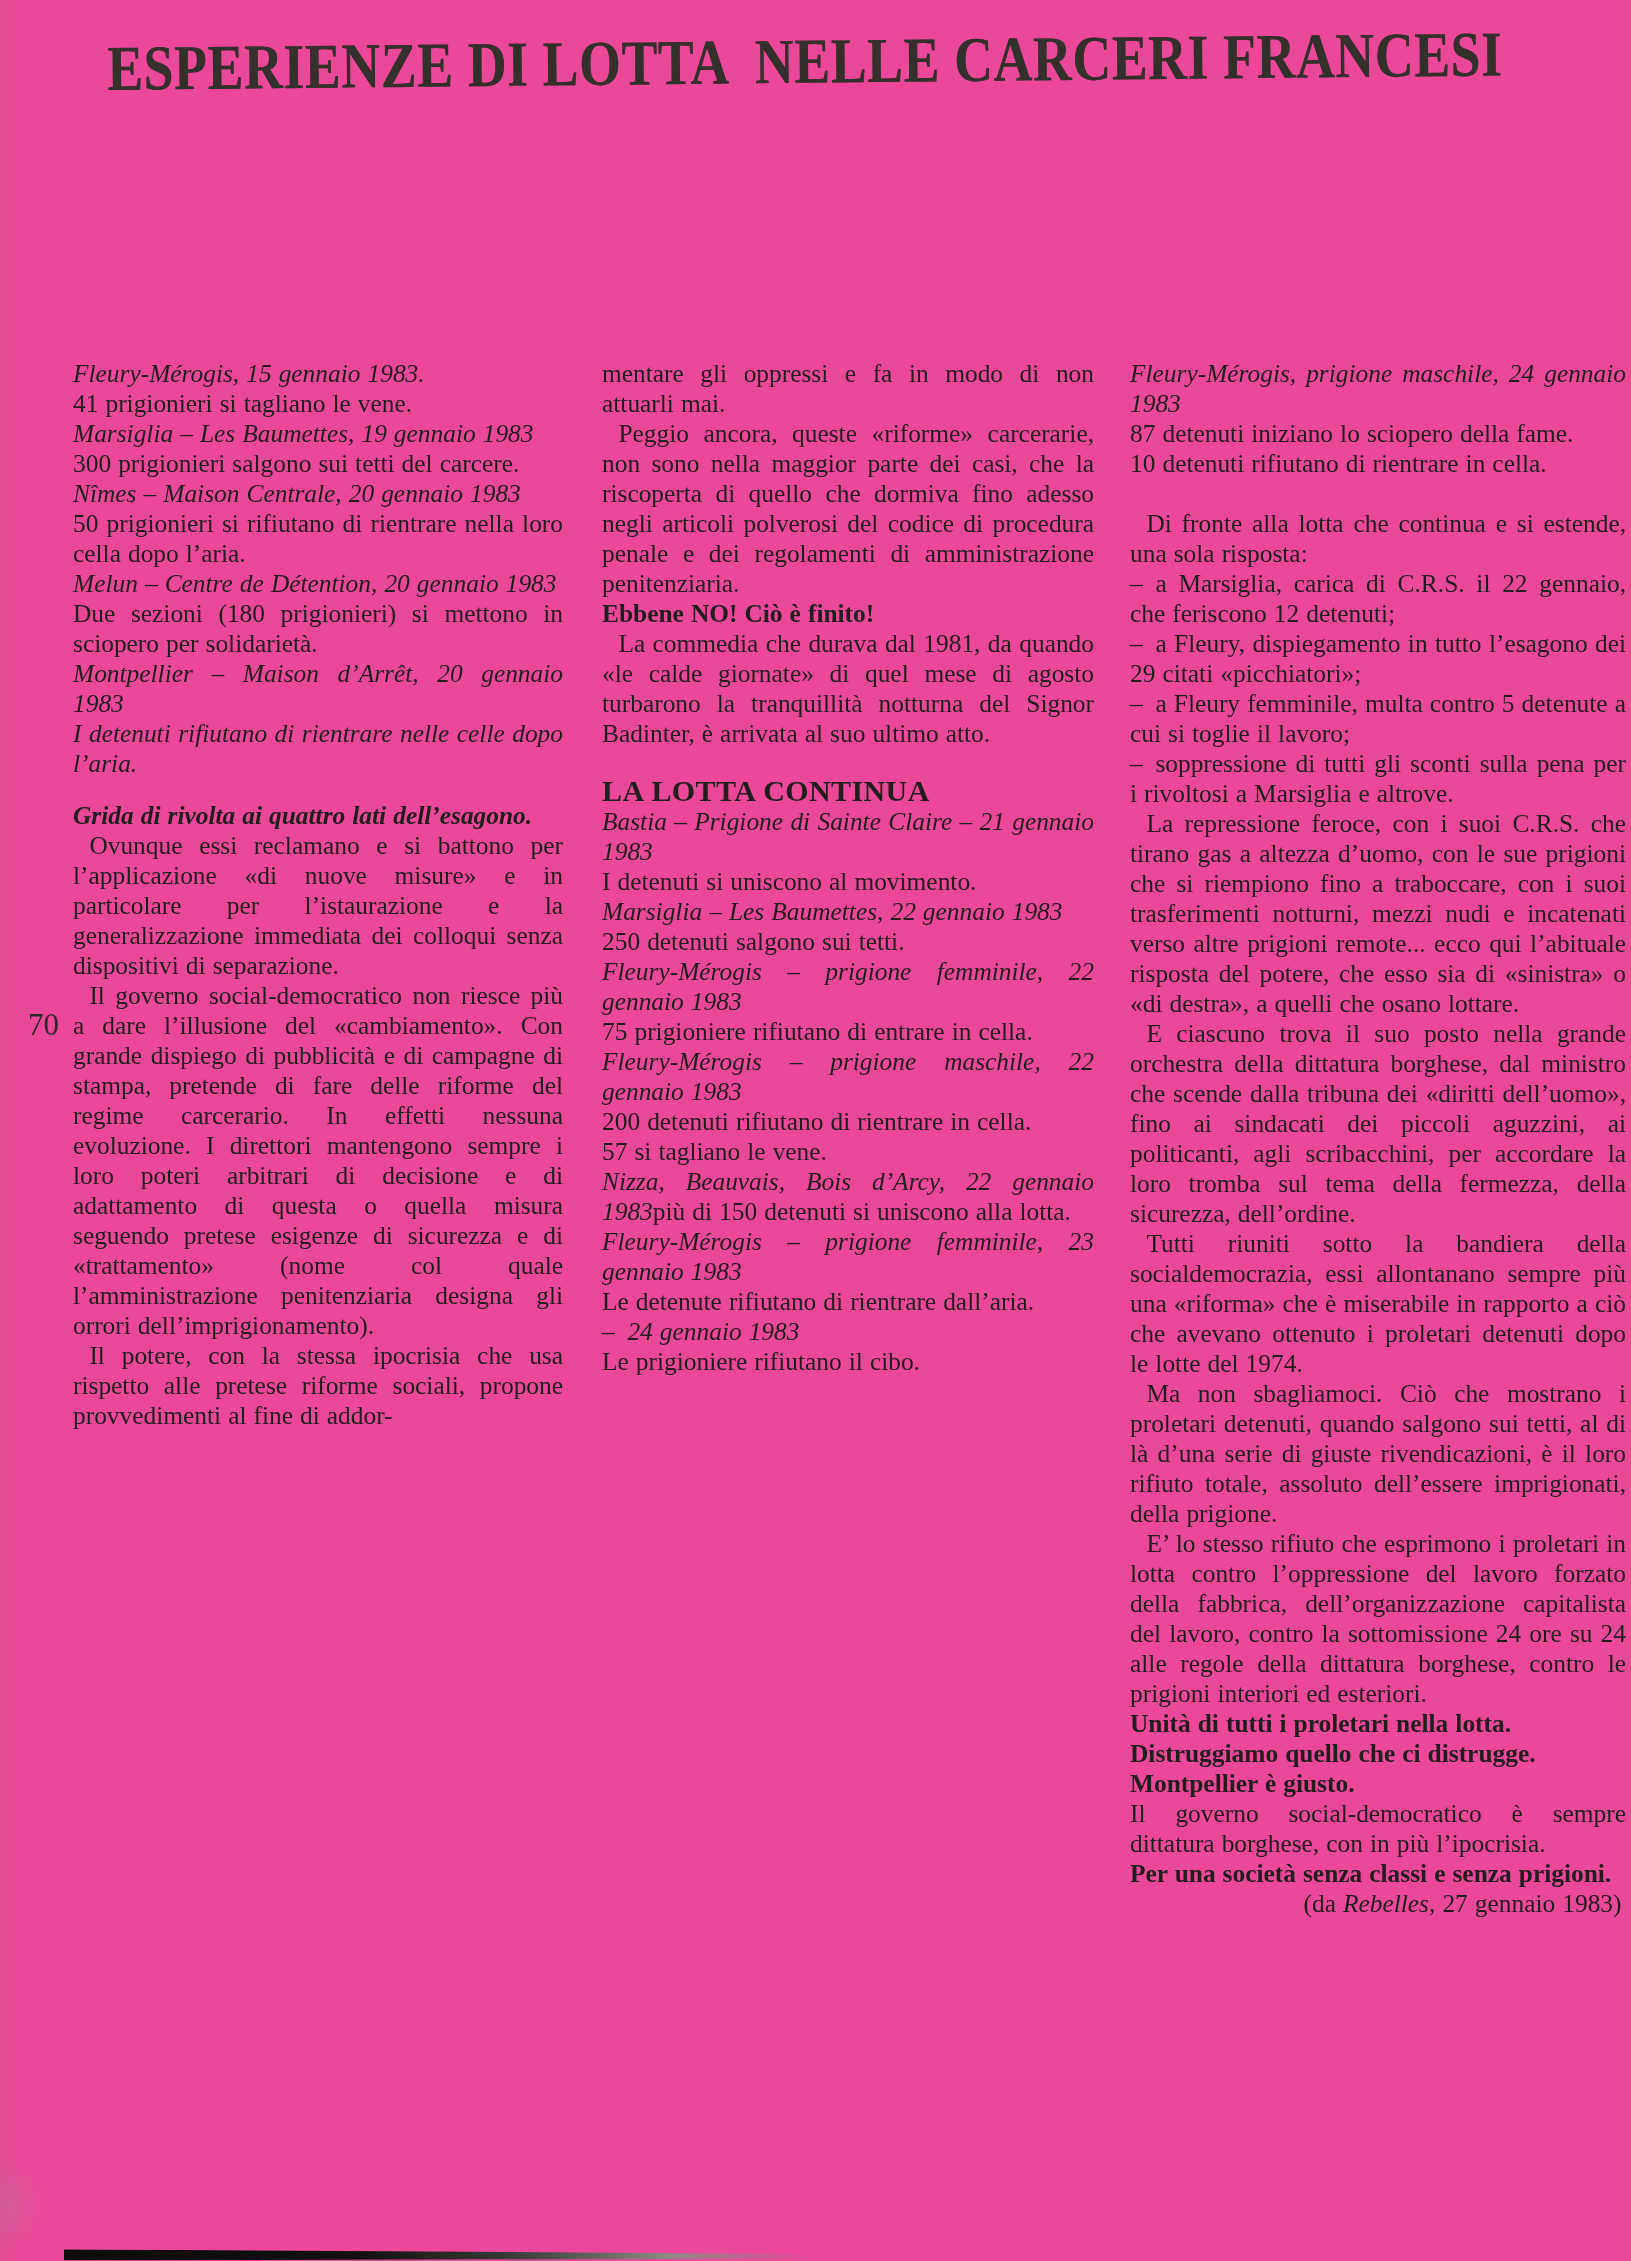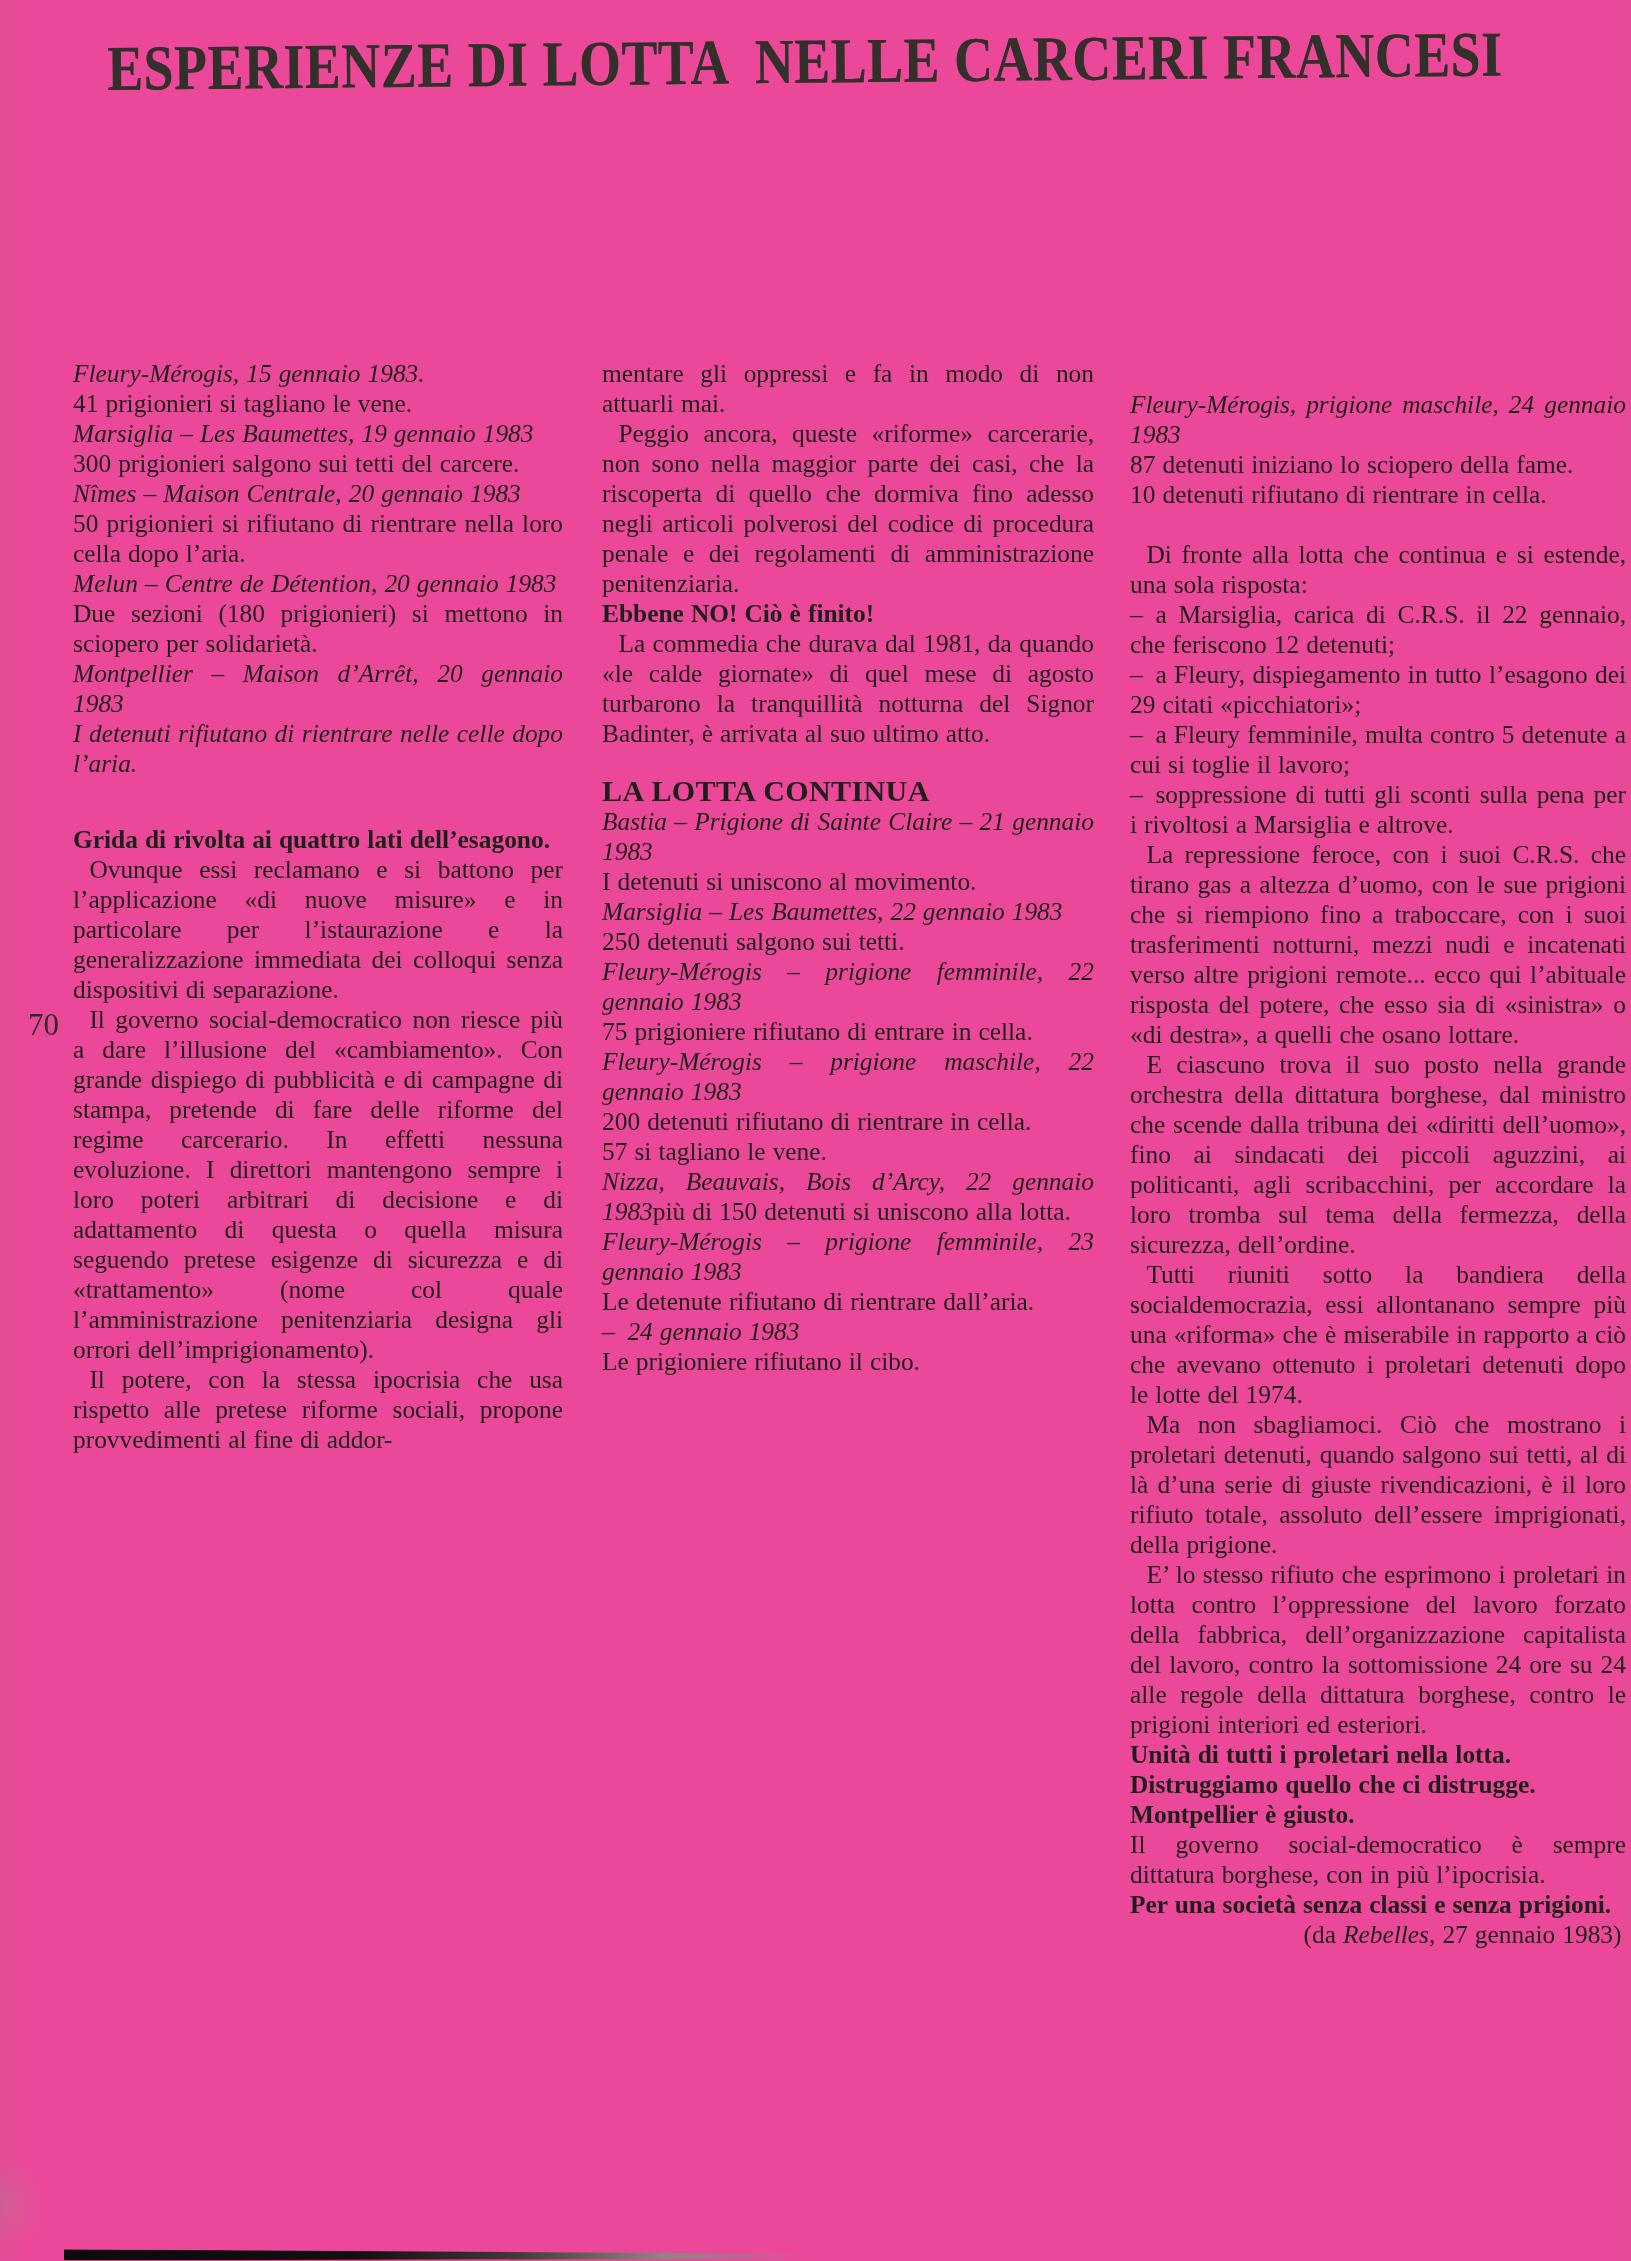--- a/index.html
+++ b/index.html
@@ -36,21 +36,21 @@
   }
   .col{
     position:absolute;top:358px;
     font-size:25.4px;line-height:30px;
     text-align:justify;
     hyphens:auto;-webkit-hyphens:auto;
     word-spacing:0.7px;
   }
   .col1{left:73px;width:490px;}
   .col2{left:602px;width:492px;}
-  .col3{left:1130px;width:496px;margin-top:31px;}
+  .col3{left:1130px;width:496px;}
   .para{margin:0;}
   .para.it{font-style:italic;}
   .para.bd{font-weight:700;}
   .para.bdc{font-weight:700;font-size:30px;letter-spacing:0.4px;}
   .para.ind{text-indent:16.4px;}
   .run-i{font-style:italic;}
   .run-r{font-style:normal;}
   .credit{text-align:right;padding-right:4.5px;}
   .streak{
     position:absolute;left:64px;top:2250px;width:770px;height:11.2px;
@@ -73,21 +73,21 @@
       <p class="para it">Fleury-Mérogis, 15 gennaio 1983.</p>
       <p class="para">41 prigionieri si tagliano le vene.</p>
       <p class="para it">Marsiglia – Les Baumettes, 19 gennaio 1983</p>
       <p class="para">300 prigionieri salgono sui tetti del carcere.</p>
       <p class="para it">Nîmes – Maison Centrale, 20 gennaio 1983</p>
       <p class="para">50 prigionieri si rifiutano di rientrare nella loro cella dopo l’aria.</p>
       <p class="para it">Melun – Centre de Détention, 20 gennaio 1983</p>
       <p class="para">Due sezioni (180 prigionieri) si mettono in sciopero per solidarietà.</p>
       <p class="para it">Montpellier – Maison d’Arrêt, 20 gennaio 1983</p>
       <p class="para it">I detenuti rifiutano di rientrare nelle celle dopo l’aria.</p>
-      <p class="para bd" style="margin-top: 46px;">Grida di rivolta ai quattro lati dell’esagono.</p>
+      <p class="para bd" style="margin-top: 22px; font-style: italic;">Grida di rivolta ai quattro lati dell’esagono.</p>
       <p class="para ind">Ovunque essi reclamano e si battono per l’applicazione «di nuove misure» e in particolare per l’istaurazione e la generalizzazione immediata dei colloqui senza dispositivi di separazione.</p>
       <p class="para ind">Il governo social-democratico non riesce più a dare l’illusione del «cambiamento». Con grande dispiego di pubblicità e di campagne di stampa, pretende di fare delle riforme del regime carcerario. In effetti nessuna evoluzione. I direttori mantengono sempre i loro poteri arbitrari di decisione e di adattamento di questa o quella misura seguendo pretese esigenze di sicurezza e di «trattamento» (nome col quale l’amministrazione penitenziaria designa gli orrori dell’imprigionamento).</p>
       <p class="para ind">Il potere, con la stessa ipocrisia che usa rispetto alle pretese riforme sociali, propone provvedimenti al fine di addor-</p>
     </div>
   <div class="col col2">
       <p class="para">mentare gli oppressi e fa in modo di non attuarli mai.</p>
       <p class="para ind">Peggio ancora, queste «riforme» carcerarie, non sono nella maggior parte dei casi, che la riscoperta di quello che dormiva fino adesso negli articoli polverosi del codice di procedura penale e dei regolamenti di amministrazione penitenziaria.</p>
       <p class="para bd">Ebbene NO! Ciò è finito!</p>
       <p class="para ind">La commedia che durava dal 1981, da quando «le calde giornate» di quel mese di agosto turbarono la tranquillità notturna del Signor Badinter, è arrivata al suo ultimo atto.</p>
       <p class="para bdc" style="margin-top: 28px;">LA LOTTA CONTINUA</p>

